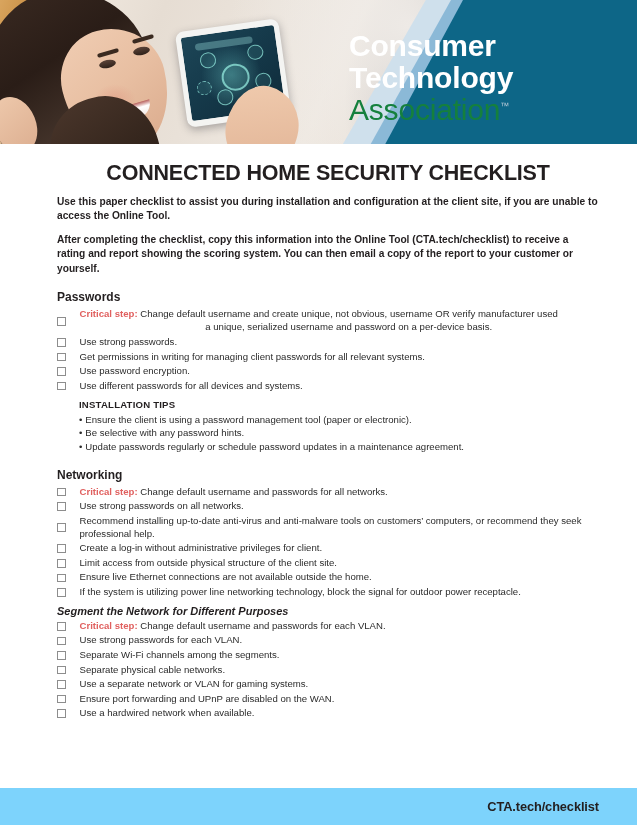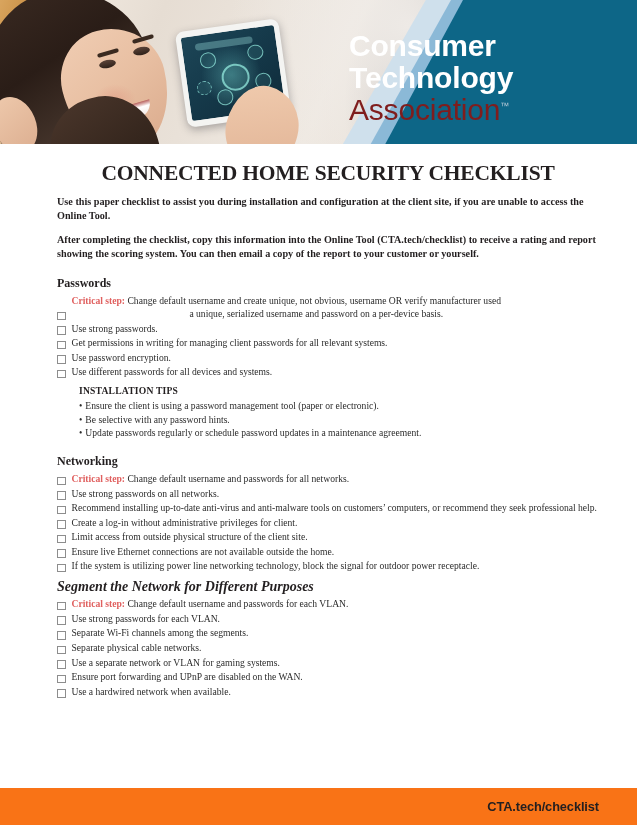--- a/index.html
+++ b/index.html
@@ -181,37 +181,36 @@
   .logo {
     position: absolute;
     right: 56px; top: 30px;
     width: 232px;
     line-height: 1.06;
     letter-spacing: -0.2px;
   }
   .logo div { font-size: 30px; }
   .logo .l1, .logo .l2 { color: #ffffff; font-weight: 600; }
   .logo .l3 {
-    color: #7f1d1d;
+    color: #15803d;
     font-weight: 400;
     position: relative;
     display: inline-block;
   }
   .logo .tm {
     font-size: 9px;
     vertical-align: super;
     color: #b9cbd8;
   }
 
   
   .sheet {
     padding: 0 38px 0 57px;
     box-sizing: border-box;
     width: 637px;
-    font-family: Liberation Serif, serif;
   }
   h1.doc-title {
     font-size: 21.5px;
     font-weight: bold;
     text-align: center;
     letter-spacing: -0.2px;
     margin: 17px 0 9px 0;
     color: #231f20;
   }
   p.intro {
@@ -221,30 +220,31 @@
     margin: 0 0 9px 0;
     color: #231f20;
   }
   h2.section {
     font-size: 12px;
     font-weight: bold;
     margin: 14px 0 3px 0;
     color: #231f20;
   }
   h3.subsection {
-    font-size: 14px;
+    font-size: 11px;
     font-weight: bold;
     font-style: italic;
     margin: 7px 0 2px 0;
     color: #231f20;
   }
   .item {
     display: flex;
-    align-items: flex-end;
+    align-items: center;
     margin: 0 0 1.5px 0;
+    gap: 8px;
   }
   .cb {
     flex: 0 0 auto;
     width: 8.5px;
     height: 8.5px;
     border: 1px solid #8d8d8d;
     background: #ffffff;
     margin: 2px 6px 0 0;
     box-sizing: border-box;
   }
@@ -280,21 +280,21 @@
     color: #2b2b2b;
   }
   .tip .dot { margin-left: -10px; margin-right: 3px; }
 
   
   .footer {
     position: absolute;
     left: 0; bottom: 0;
     width: 637px;
     height: 37px;
-    background: #f97316;
+    background: #7dd3fc;
     display: flex;
     align-items: center;
     justify-content: flex-end;
     padding-right: 38px;
     box-sizing: border-box;
   }
   .footer-url {
     font-size: 12.8px;
     font-weight: bold;
     color: #231f20;

